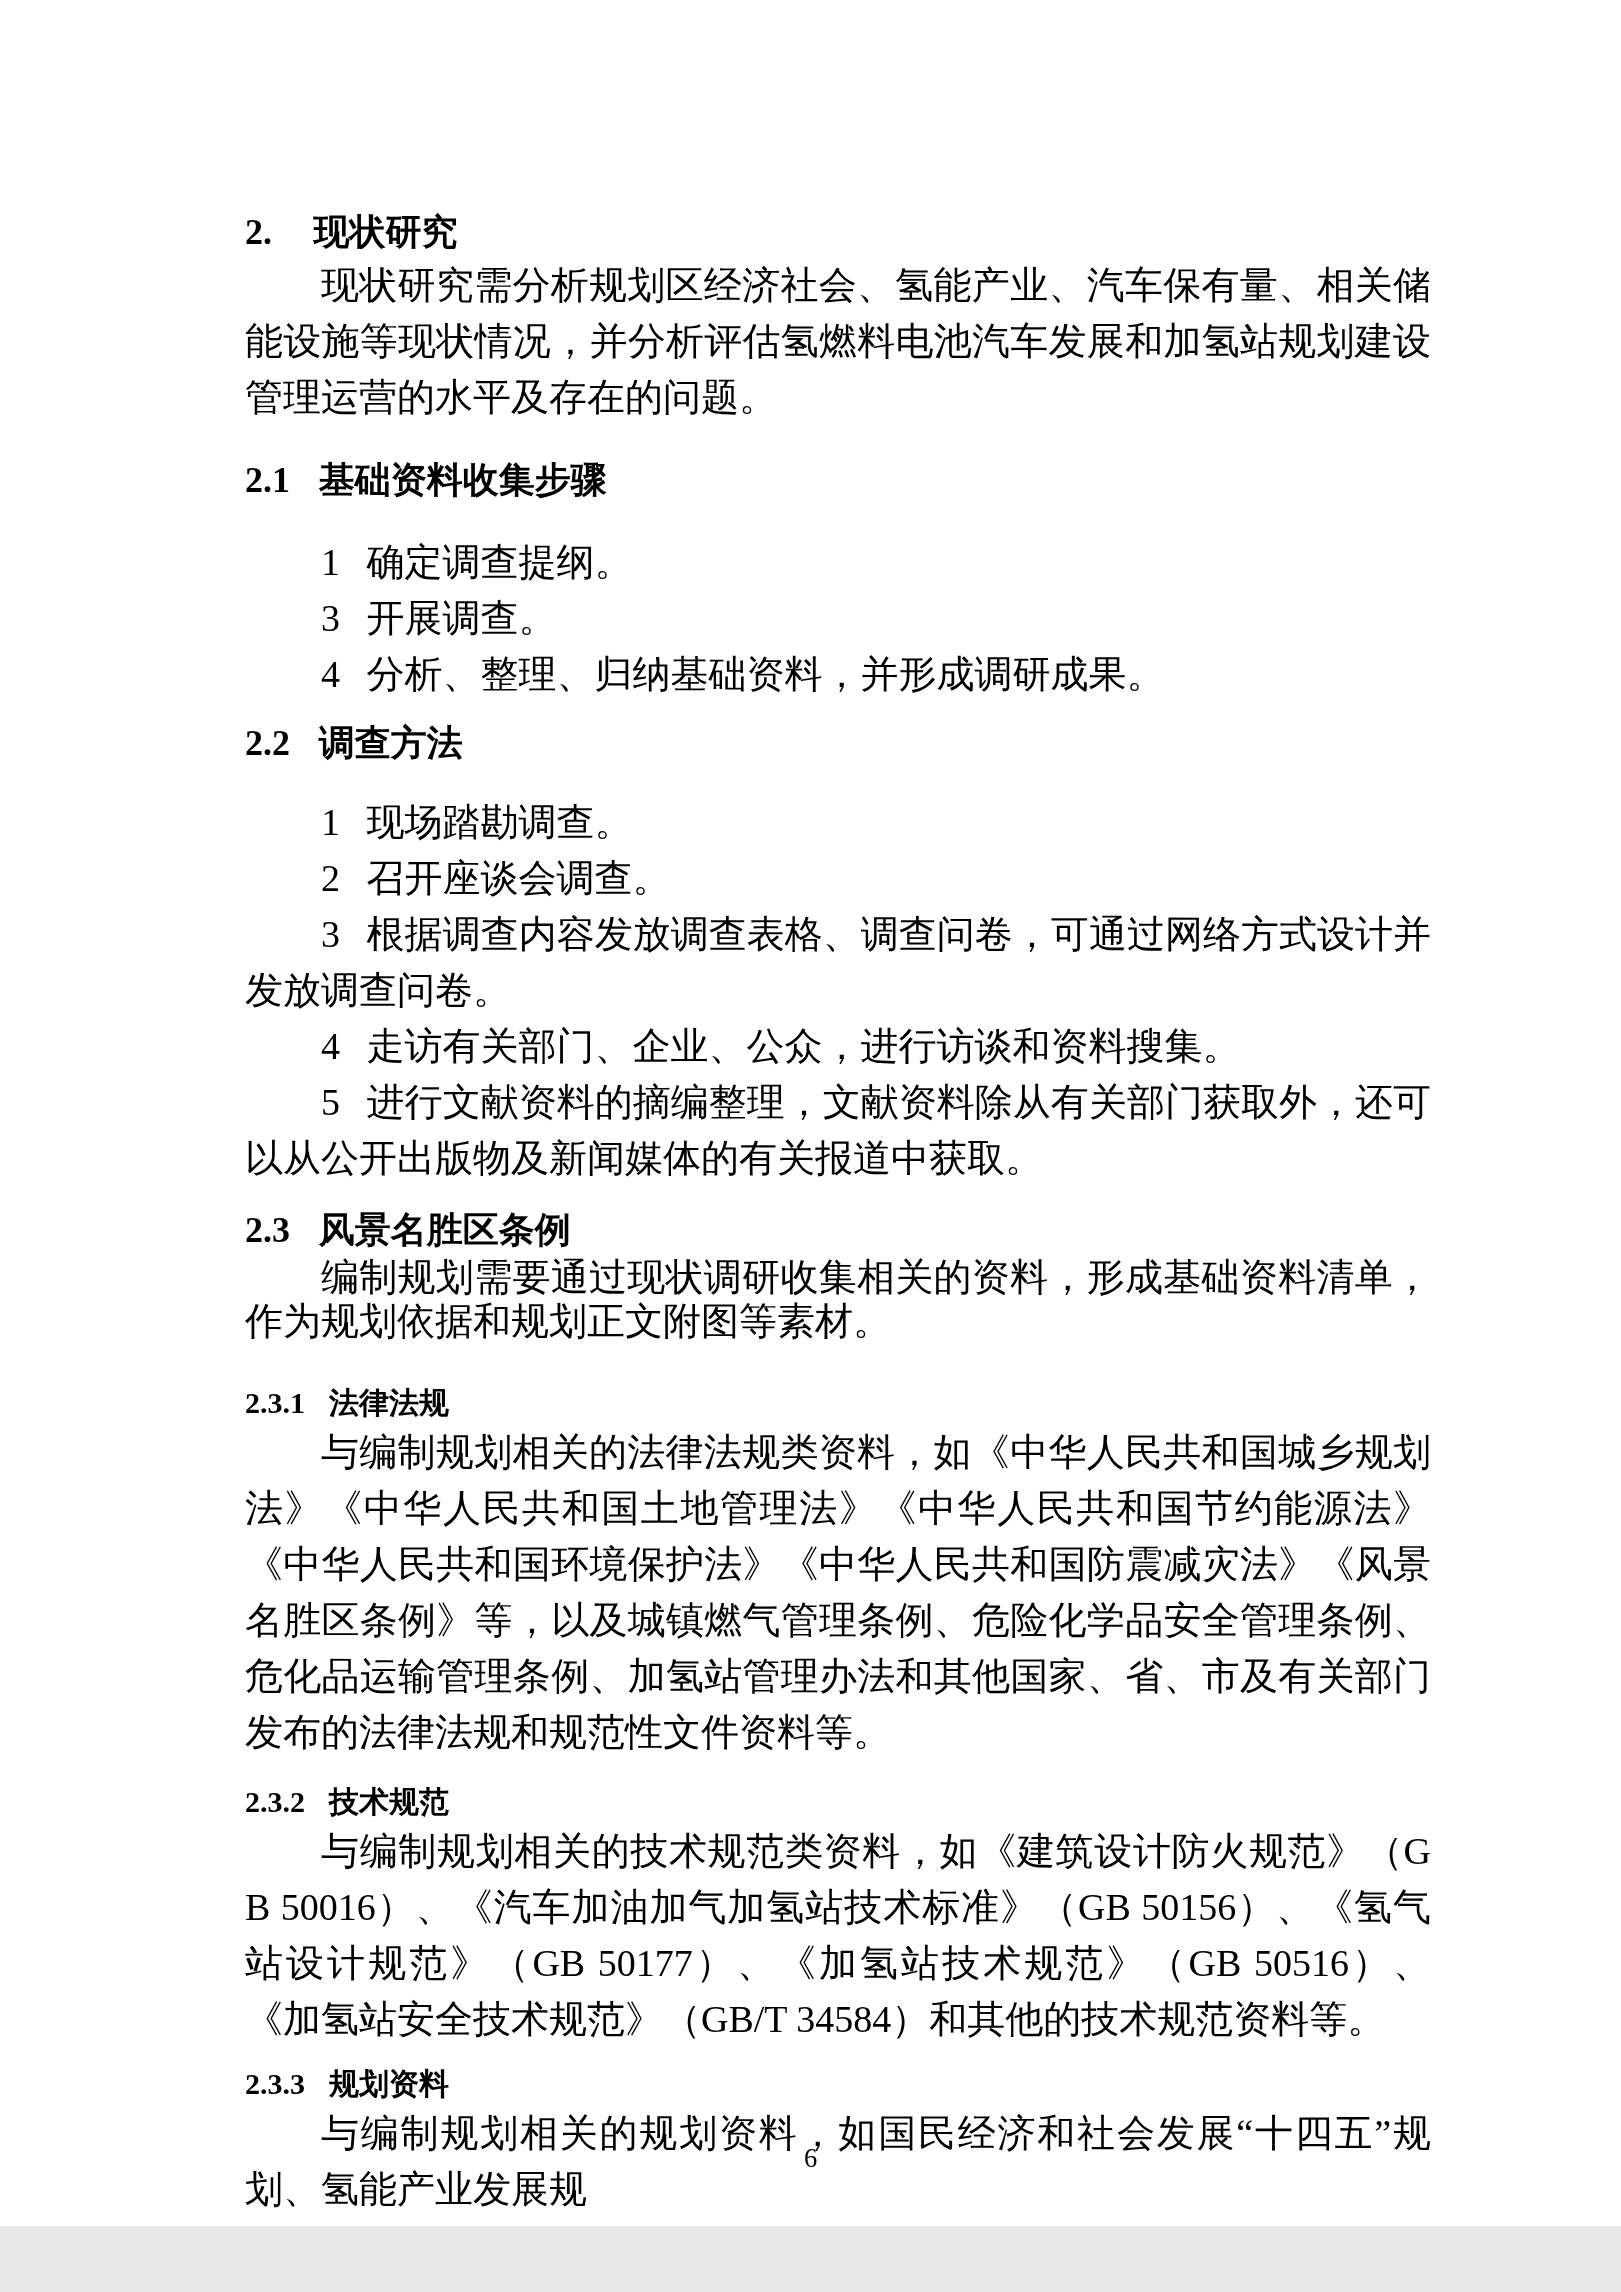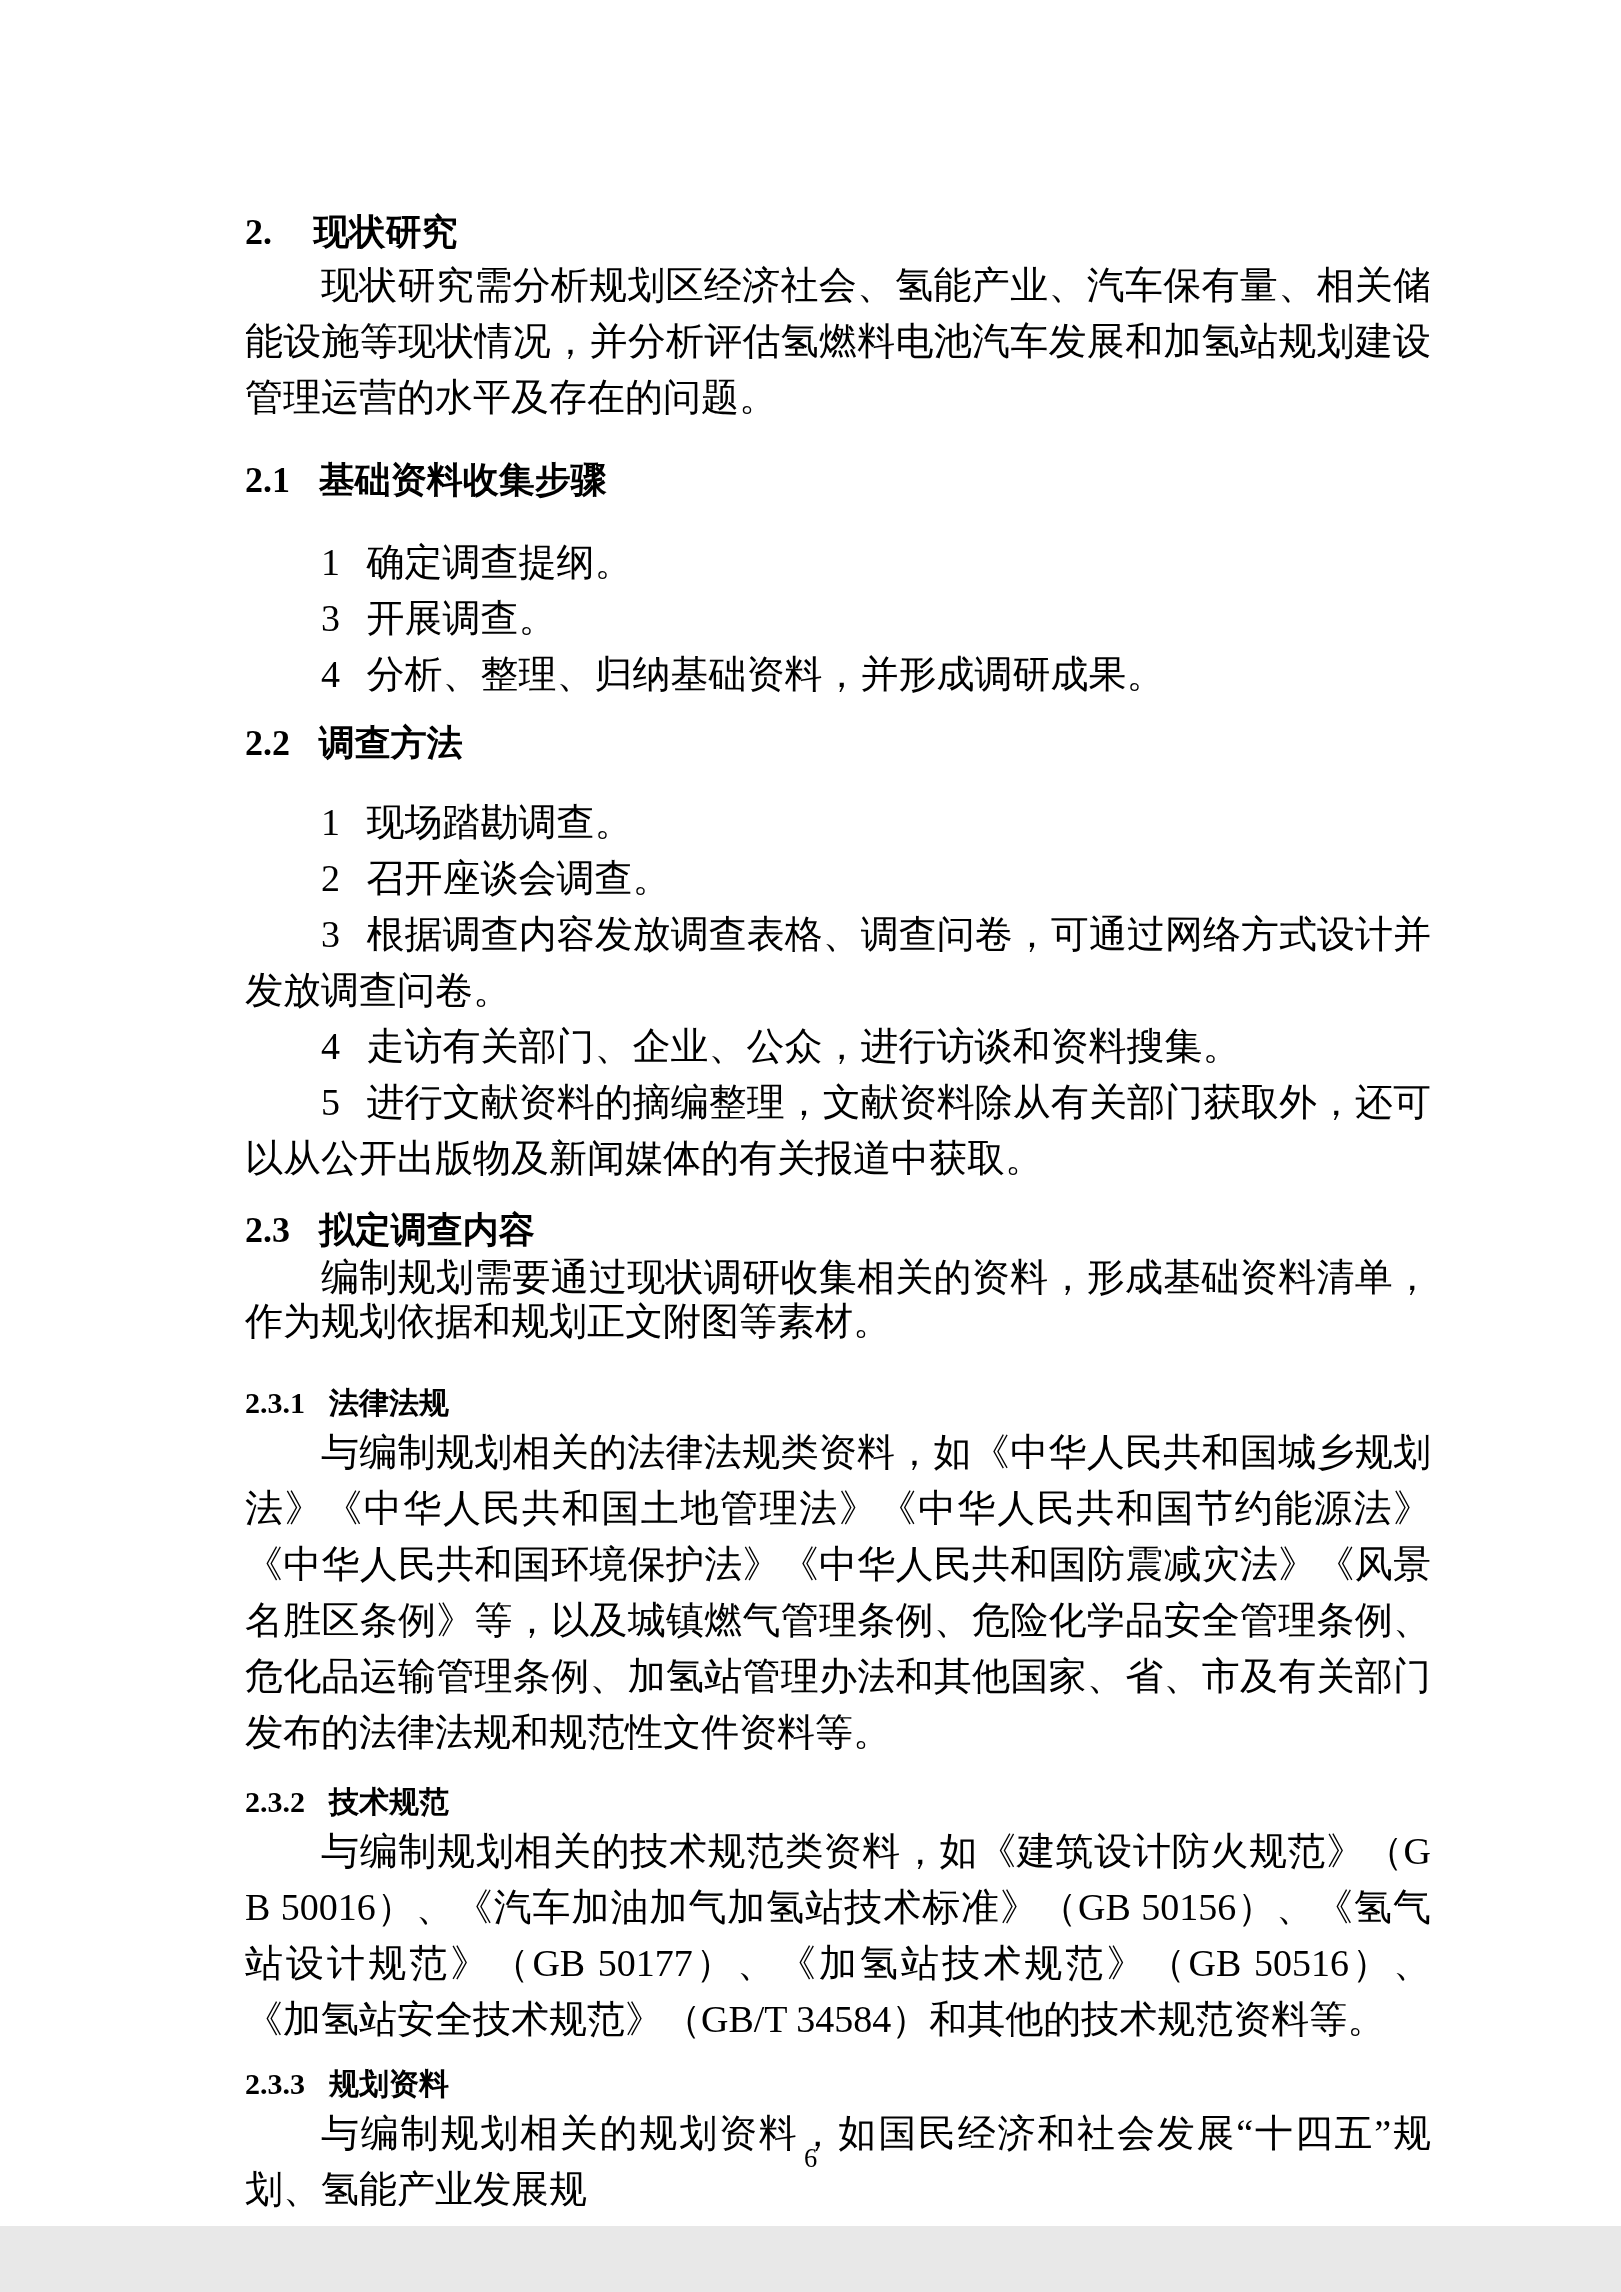--- a/index.html
+++ b/index.html
@@ -80,21 +80,21 @@
     <h2 class="h2 mt-s22h"><span class="hnum">2.2</span><span>调查方法</span></h2>
 
     <div class="mt-list2">
       <p class="body"><span class="inum">1</span><span>现场踏勘调查。</span></p>
       <p class="body"><span class="inum">2</span><span>召开座谈会调查。</span></p>
       <p class="body"><span class="inum">3</span><span>根据调查内容发放调查表格、调查问卷，可通过网络方式设计并发放调查问卷。</span></p>
       <p class="body"><span class="inum">4</span><span>走访有关部门、企业、公众，进行访谈和资料搜集。</span></p>
       <p class="body"><span class="inum">5</span><span>进行文献资料的摘编整理，文献资料除从有关部门获取外，还可以从公开出版物及新闻媒体的有关报道中获取。</span></p>
     </div>
 
-    <h2 class="h2 mt-s23h"><span class="hnum">2.3</span><span>拟定调查内容</span></h2>
+    <h2 class="h2 mt-s23h"><span class="hnum">2.3</span><span>风景名胜区条例</span></h2>
 
     <p class="body tight mt-s23p">编制规划需要通过现状调研收集相关的资料，形成基础资料清单，作为规划依据和规划正文附图等素材。</p>
 
     <h3 class="h3 mt-231h"><span class="hnum">2.3.1</span><span>法律法规</span></h3>
 
     <p class="body mt-231p">与编制规划相关的法律法规类资料，如《中华人民共和国城乡规划法》《中华人民共和国土地管理法》《中华人民共和国节约能源法》《中华人民共和国环境保护法》《中华人民共和国防震减灾法》《风景名胜区条例》等，以及城镇燃气管理条例、危险化学品安全管理条例、危化品运输管理条例、加氢站管理办法和其他国家、省、市及有关部门发布的法律法规和规范性文件资料等。</p>
 
     <h3 class="h3 mt-232h"><span class="hnum">2.3.2</span><span>技术规范</span></h3>
 
     <p class="body mt-232p">与编制规划相关的技术规范类资料，如《建筑设计防火规范》（GB 50016）、《汽车加油加气加氢站技术标准》（GB 50156）、《氢气站设计规范》（GB 50177）、《加氢站技术规范》（GB 50516）、《加氢站安全技术规范》（GB/T 34584）和其他的技术规范资料等。</p>

